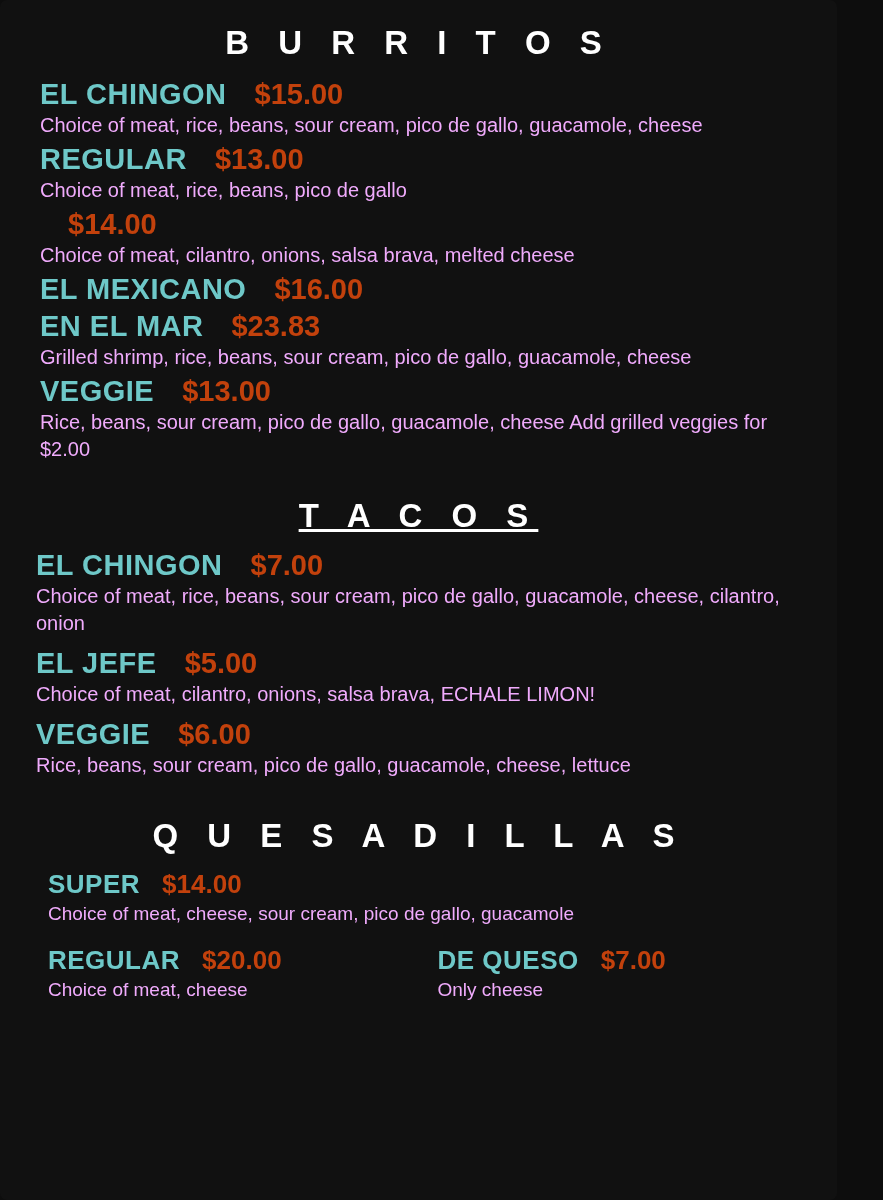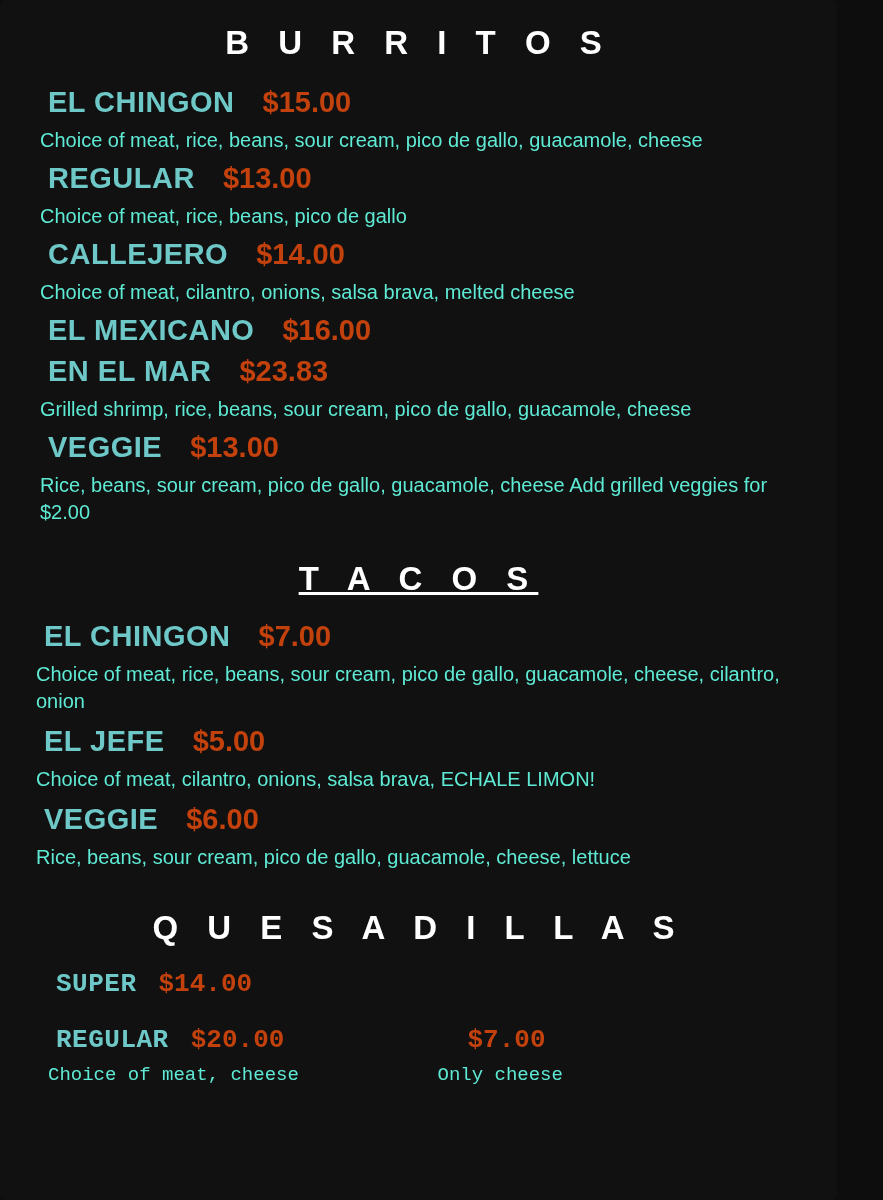--- a/index.html
+++ b/index.html
@@ -35,49 +35,49 @@
   .title-tacos { padding-top: 30px; padding-bottom: 14px; text-decoration: underline; }
   .title-quesadillas { padding-top: 28px; padding-bottom: 14px; }
 
   .item {
     margin: 0 0 6px 0;
     padding: 0;
   }
   .item-head {
     display: flex;
     align-items: baseline;
-    margin: 8px;
+    margin: 0;
   }
   .item-name {
     color: #6ec8c8;
     font-weight: bold;
     font-size: 29px;
     letter-spacing: 0.5px;
     white-space: nowrap;
   }
   .item-price {
     color: #c2410c;
     font-weight: bold;
     font-size: 29px;
     margin-left: 28px;
     white-space: nowrap;
   }
   .item-desc {
-    color: #5eead4;
+    color: #f0abfc;
     font-size: 20px;
     line-height: 1.35;
     margin: 1px 0 0 0;
     font-weight: normal;
   }
   .burritos-list { padding-left: 22px; padding-right: 4px; }
   .tacos-list { padding-left: 18px; padding-right: 4px; }
   .tacos-list .item { margin-bottom: 10px; }
   .burritos-list .item { margin-bottom: 4px; }
 
-  .ques-list { padding-left: 30px; padding-right: 10px; font-family: Liberation Mono, monospace; }
+  .ques-list { padding-left: 30px; padding-right: 10px; }
   .ques-list .item-name { font-size: 26px; }
   .ques-list .item-price { font-size: 26px; margin-left: 22px; }
   .ques-list .item-desc { font-size: 19px; }
   .ques-row {
     display: flex;
     gap: 0;
     margin-top: 18px;
   }
   .ques-row > .item { width: 50%; margin: 0; }
   .ques-row > .item:last-child { padding-left: 18px; }
@@ -102,21 +102,20 @@
     <div class="item">
       <div class="item-head">
         <span class="item-name">REGULAR</span>
         <span class="item-price">$13.00</span>
       </div>
       <p class="item-desc">Choice of meat, rice, beans, pico de gallo</p>
     </div>
 
     <div class="item">
       <div class="item-head">
-        <span class="item-name">CALLEJERO</span>
         <span class="item-price">$14.00</span>
       </div>
       <p class="item-desc">Choice of meat, cilantro, onions, salsa brava, melted cheese</p>
     </div>
 
     <div class="item">
       <div class="item-head">
         <span class="item-name">EL MEXICANO</span>
         <span class="item-price">$16.00</span>
       </div>
@@ -173,32 +172,34 @@
 
   <h1 class="section-title title-quesadillas">Q U E S A D I L L A S</h1>
 
   <div class="ques-list">
 
     <div class="item">
       <div class="item-head">
         <span class="item-name">SUPER</span>
         <span class="item-price">$14.00</span>
       </div>
+      <p class="item-desc">Choice of meat, cheese, sour cream, pico de gallo, guacamole</p>
     </div>
 
     <div class="ques-row">
       <div class="item">
         <div class="item-head">
           <span class="item-name">REGULAR</span>
           <span class="item-price">$20.00</span>
         </div>
         <p class="item-desc">Choice of meat, cheese</p>
       </div>
       <div class="item">
         <div class="item-head">
+          <span class="item-name">DE QUESO</span>
           <span class="item-price">$7.00</span>
         </div>
         <p class="item-desc">Only cheese</p>
       </div>
     </div>
 
   </div>
 
 </div>
 

